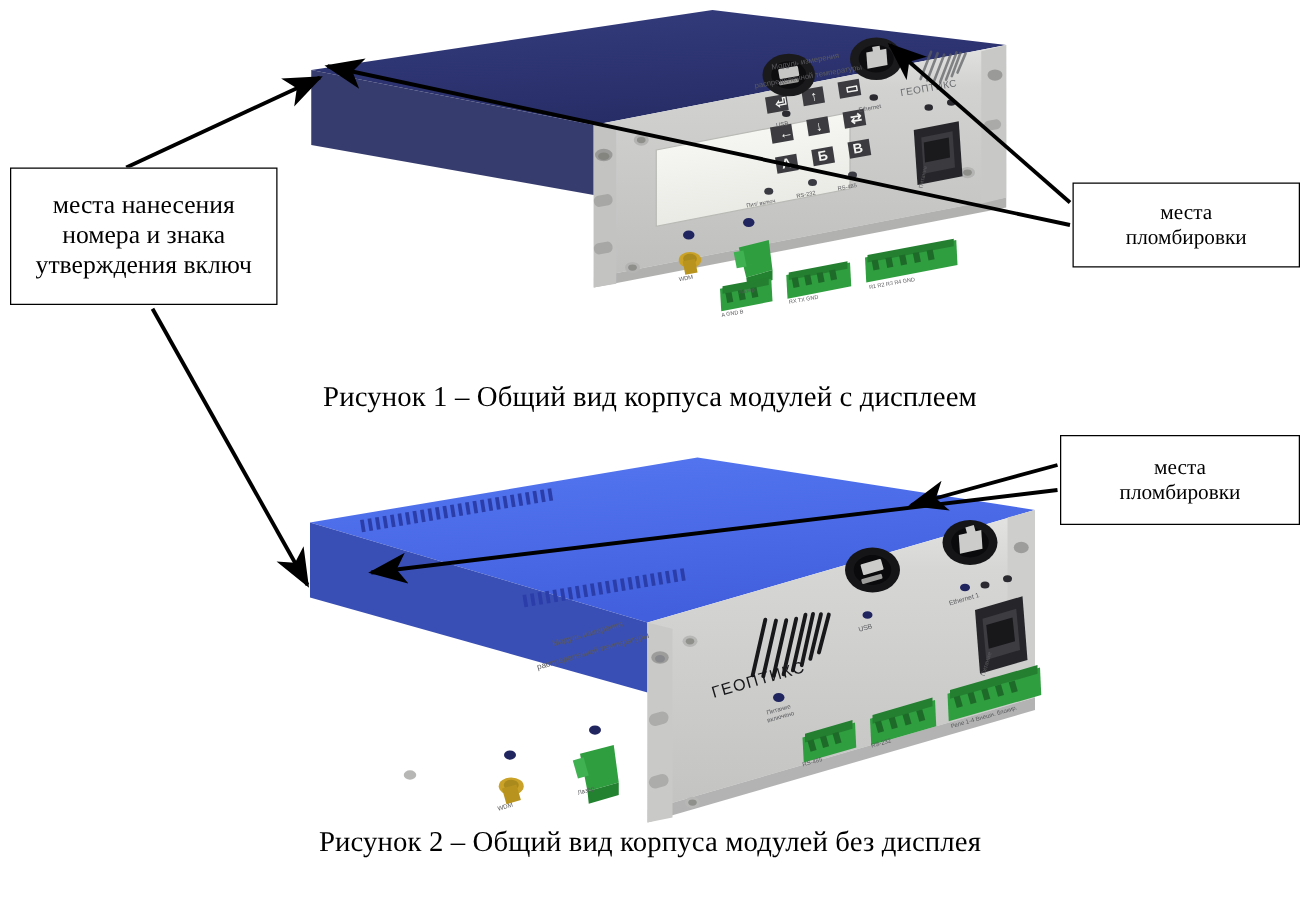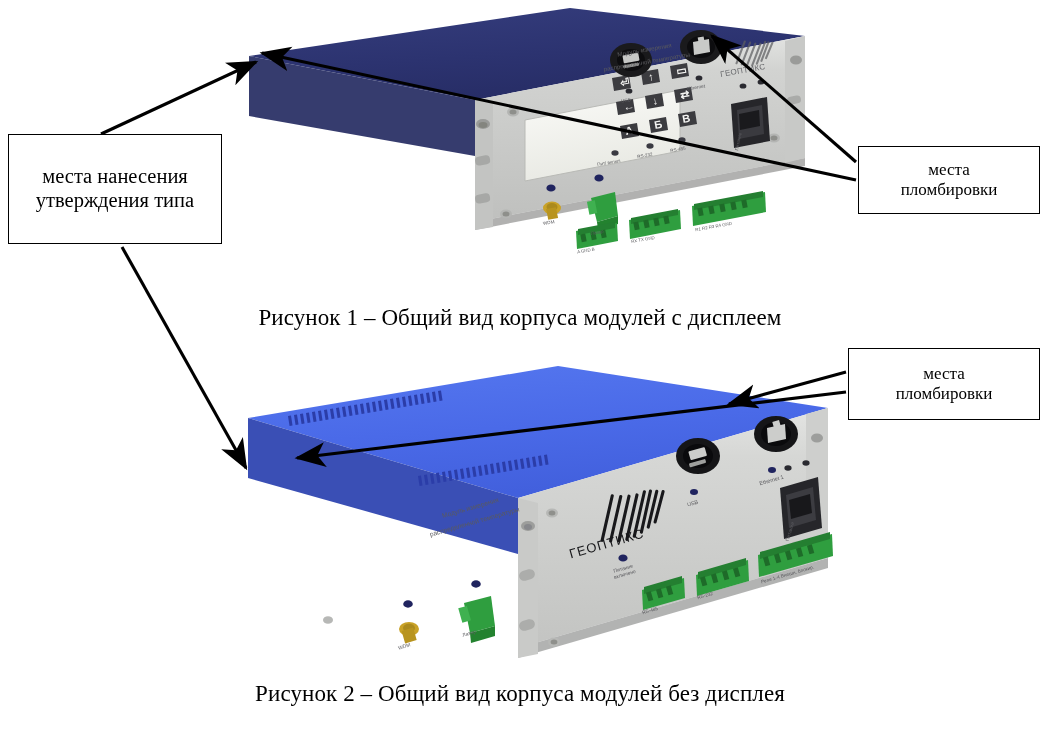--- a/index.html
+++ b/index.html
@@ -28,21 +28,21 @@
   #callout-origin{left:8px;top:134px;width:214px;height:110px;font-size:20.5px;}
   #callout-seal-top{left:858px;top:146px;width:182px;height:68px;}
   #callout-seal-bottom{left:848px;top:348px;width:192px;height:72px;}
 
   
   .caption{
     position:absolute;width:1040px;text-align:center;
     font-size:23px;letter-spacing:.1px;
   }
   #caption-1{top:305px;}
-  #caption-2{top:681px;text-align:center;}
+  #caption-2{top:661px;text-align:center;}
 
   
   .arrows{position:absolute;left:0;top:0;width:1040px;height:731px;z-index:35;pointer-events:none;}
 
   
   .device{position:absolute;}
   #device-1{left:225px;top:8px;width:580px;height:275px;}
   #device-2{left:228px;top:358px;width:610px;height:320px;}
 
   .dev-svg{position:absolute;left:0;top:0;overflow:visible;}
@@ -446,21 +446,22 @@
     <line x1="856" y1="180" x2="262" y2="53" stroke="#000" stroke-width="3.1" marker-end="url(#arrowhead)"></line>
 
     <line x1="846" y1="372" x2="729" y2="404" stroke="#000" stroke-width="3.1" marker-end="url(#arrowhead)"></line>
 
     <line x1="846" y1="392" x2="297" y2="458" stroke="#000" stroke-width="3.1" marker-end="url(#arrowhead)"></line>
   </svg>
 
   <div class="callout" id="callout-origin">
     <div>
       <span>места нанесения</span>
-      <span>утверждения типа</span>
+      <span>номера и знака</span>
+      <span>утверждения включ</span>
     </div>
   </div>
 
   <div class="callout" id="callout-seal-top">
     <div>
       <span>места</span>
       <span>пломбировки</span>
     </div>
   </div>
 

